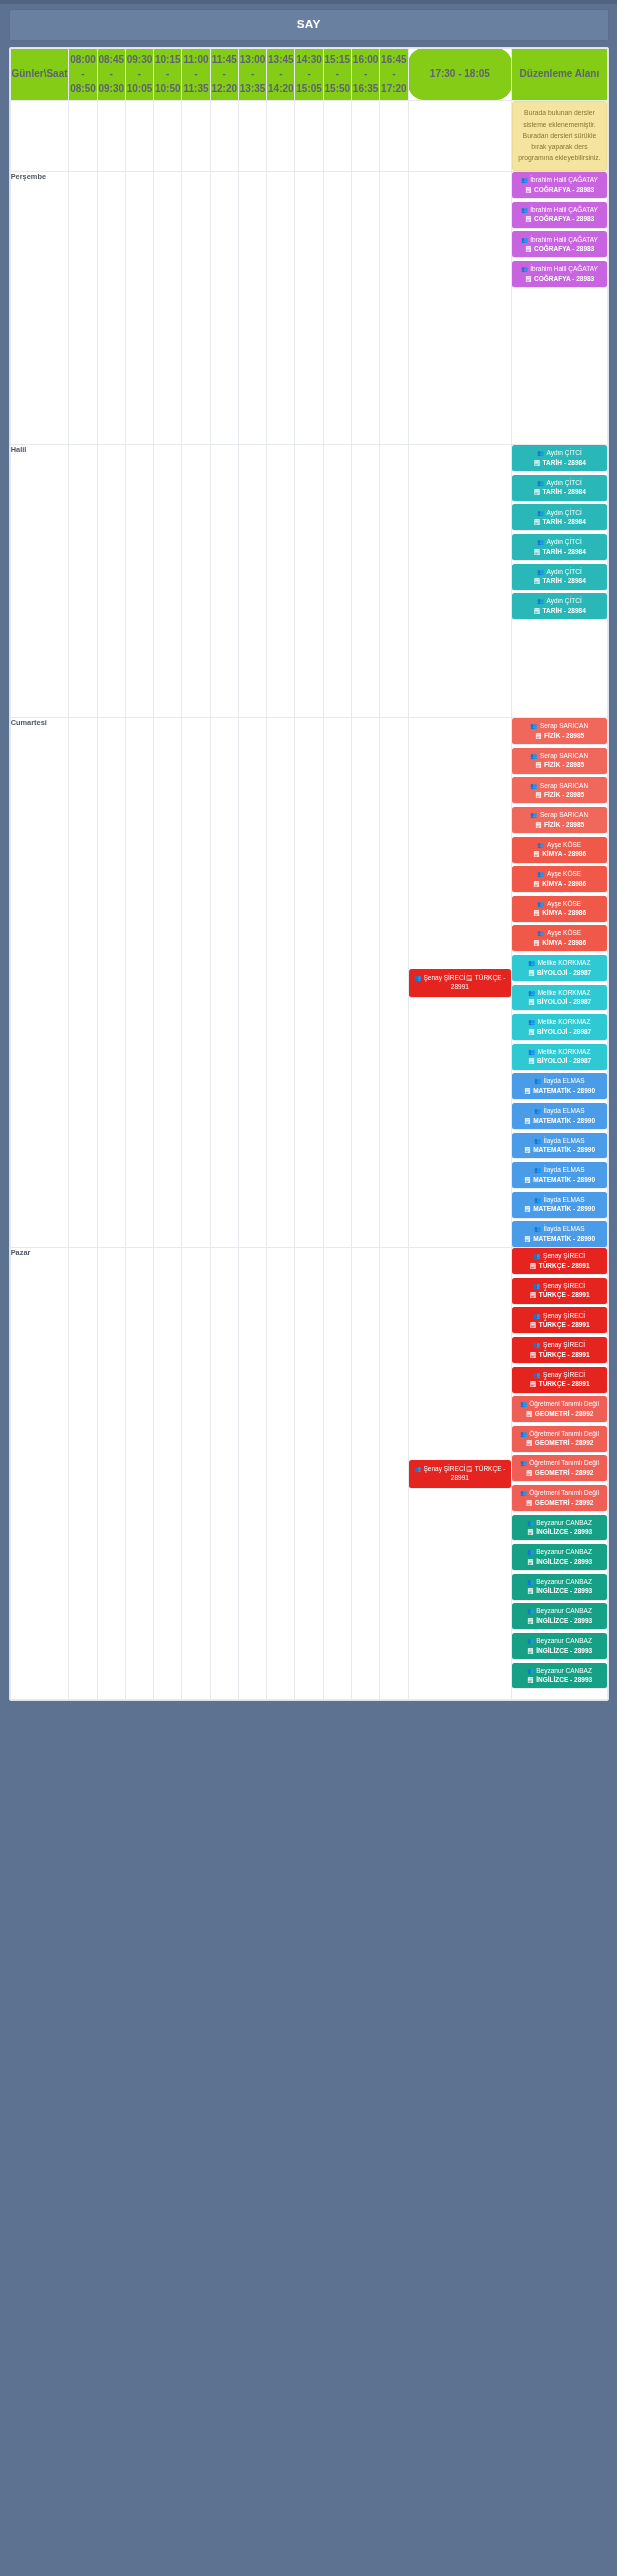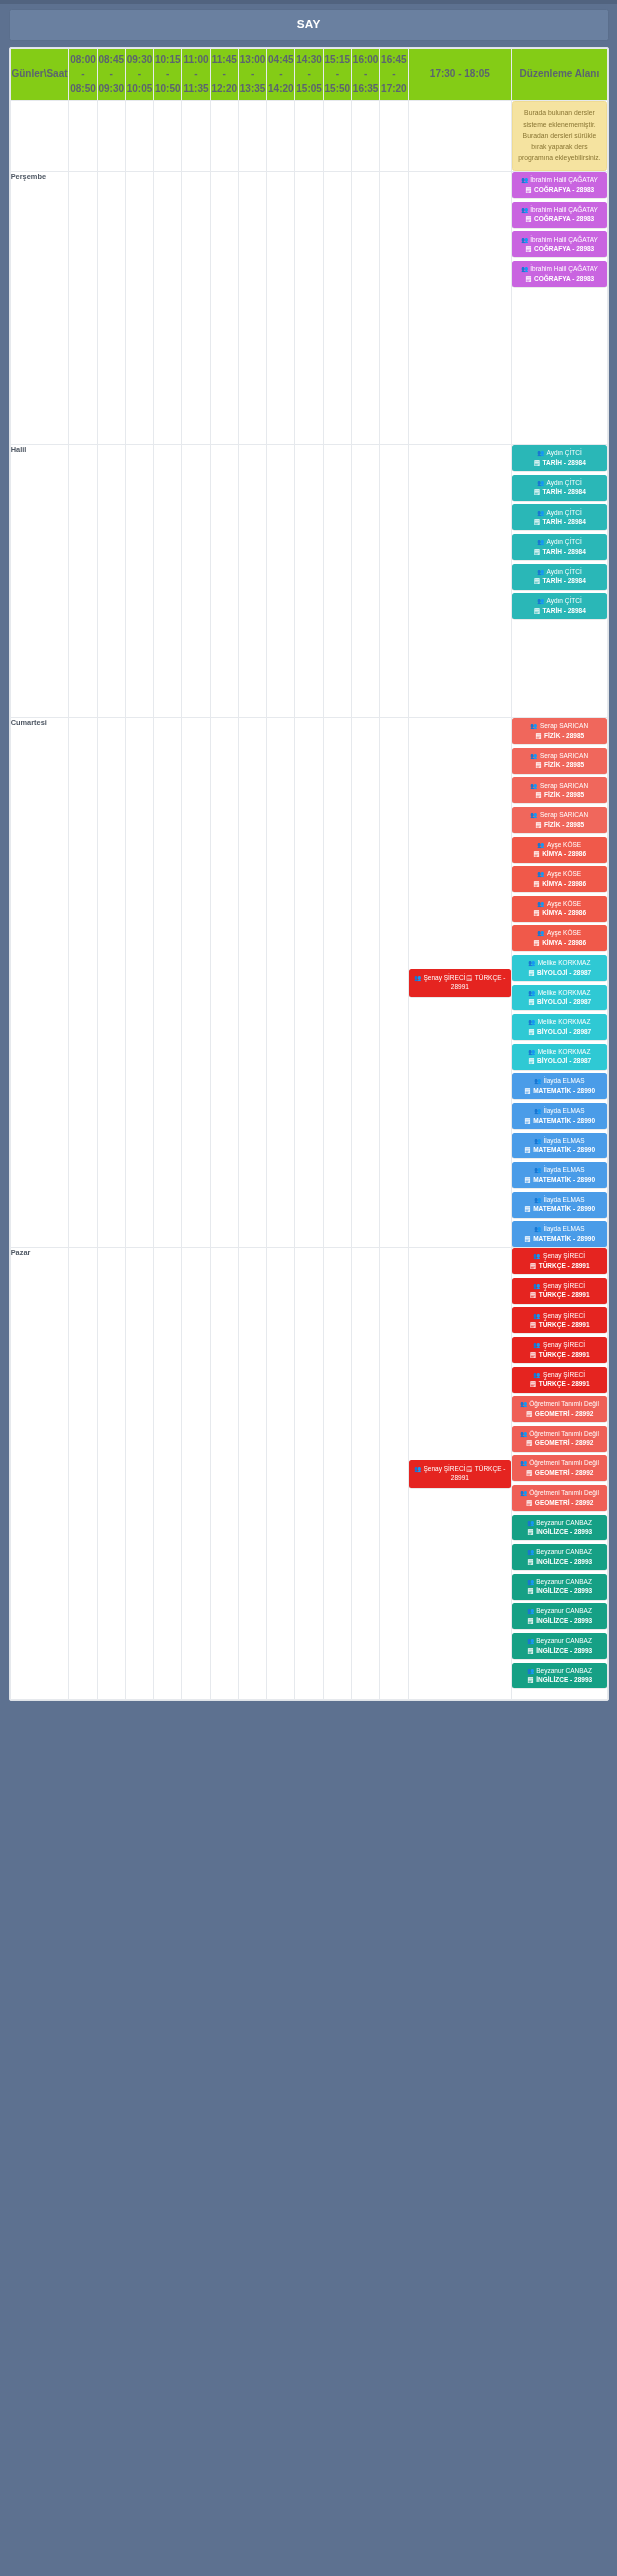--- a/index.html
+++ b/index.html
@@ -53,21 +53,21 @@
     color: #5b6470;
     font-size: 10px;
     font-weight: bold;
     text-align: center;
     vertical-align: middle;
     padding: 3.7px 0.6px;
     line-height: 1.45;
   }
   th.col-days { width: 56px; }
   th.col-slot { width: 27px; }
-  th.col-wide { width: 99px; font-size: 7.1px; }
+  th.col-wide { width: 99px; font-size: 7.1px; border-radius: 16px; }
   th.col-edit { width: 91px; font-size: 7.1px; }
   table.sched td {
     border: 0.6px solid #e6e9ed;
     vertical-align: top;
     padding: 0;
     background: #ffffff;
   }
   td.daycell {
     font-size: 7.4px;
     font-weight: bold;
@@ -181,21 +181,21 @@
               <div>11:45</div>
               <div>-</div>
               <div>12:20</div>
             </th>
             <th class="col-slot">
               <div>13:00</div>
               <div>-</div>
               <div>13:35</div>
             </th>
             <th class="col-slot">
-              <div>04:45</div>
+              <div>13:45</div>
               <div>-</div>
               <div>14:20</div>
             </th>
             <th class="col-slot">
               <div>14:30</div>
               <div>-</div>
               <div>15:05</div>
             </th>
             <th class="col-slot">
               <div>15:15</div>

